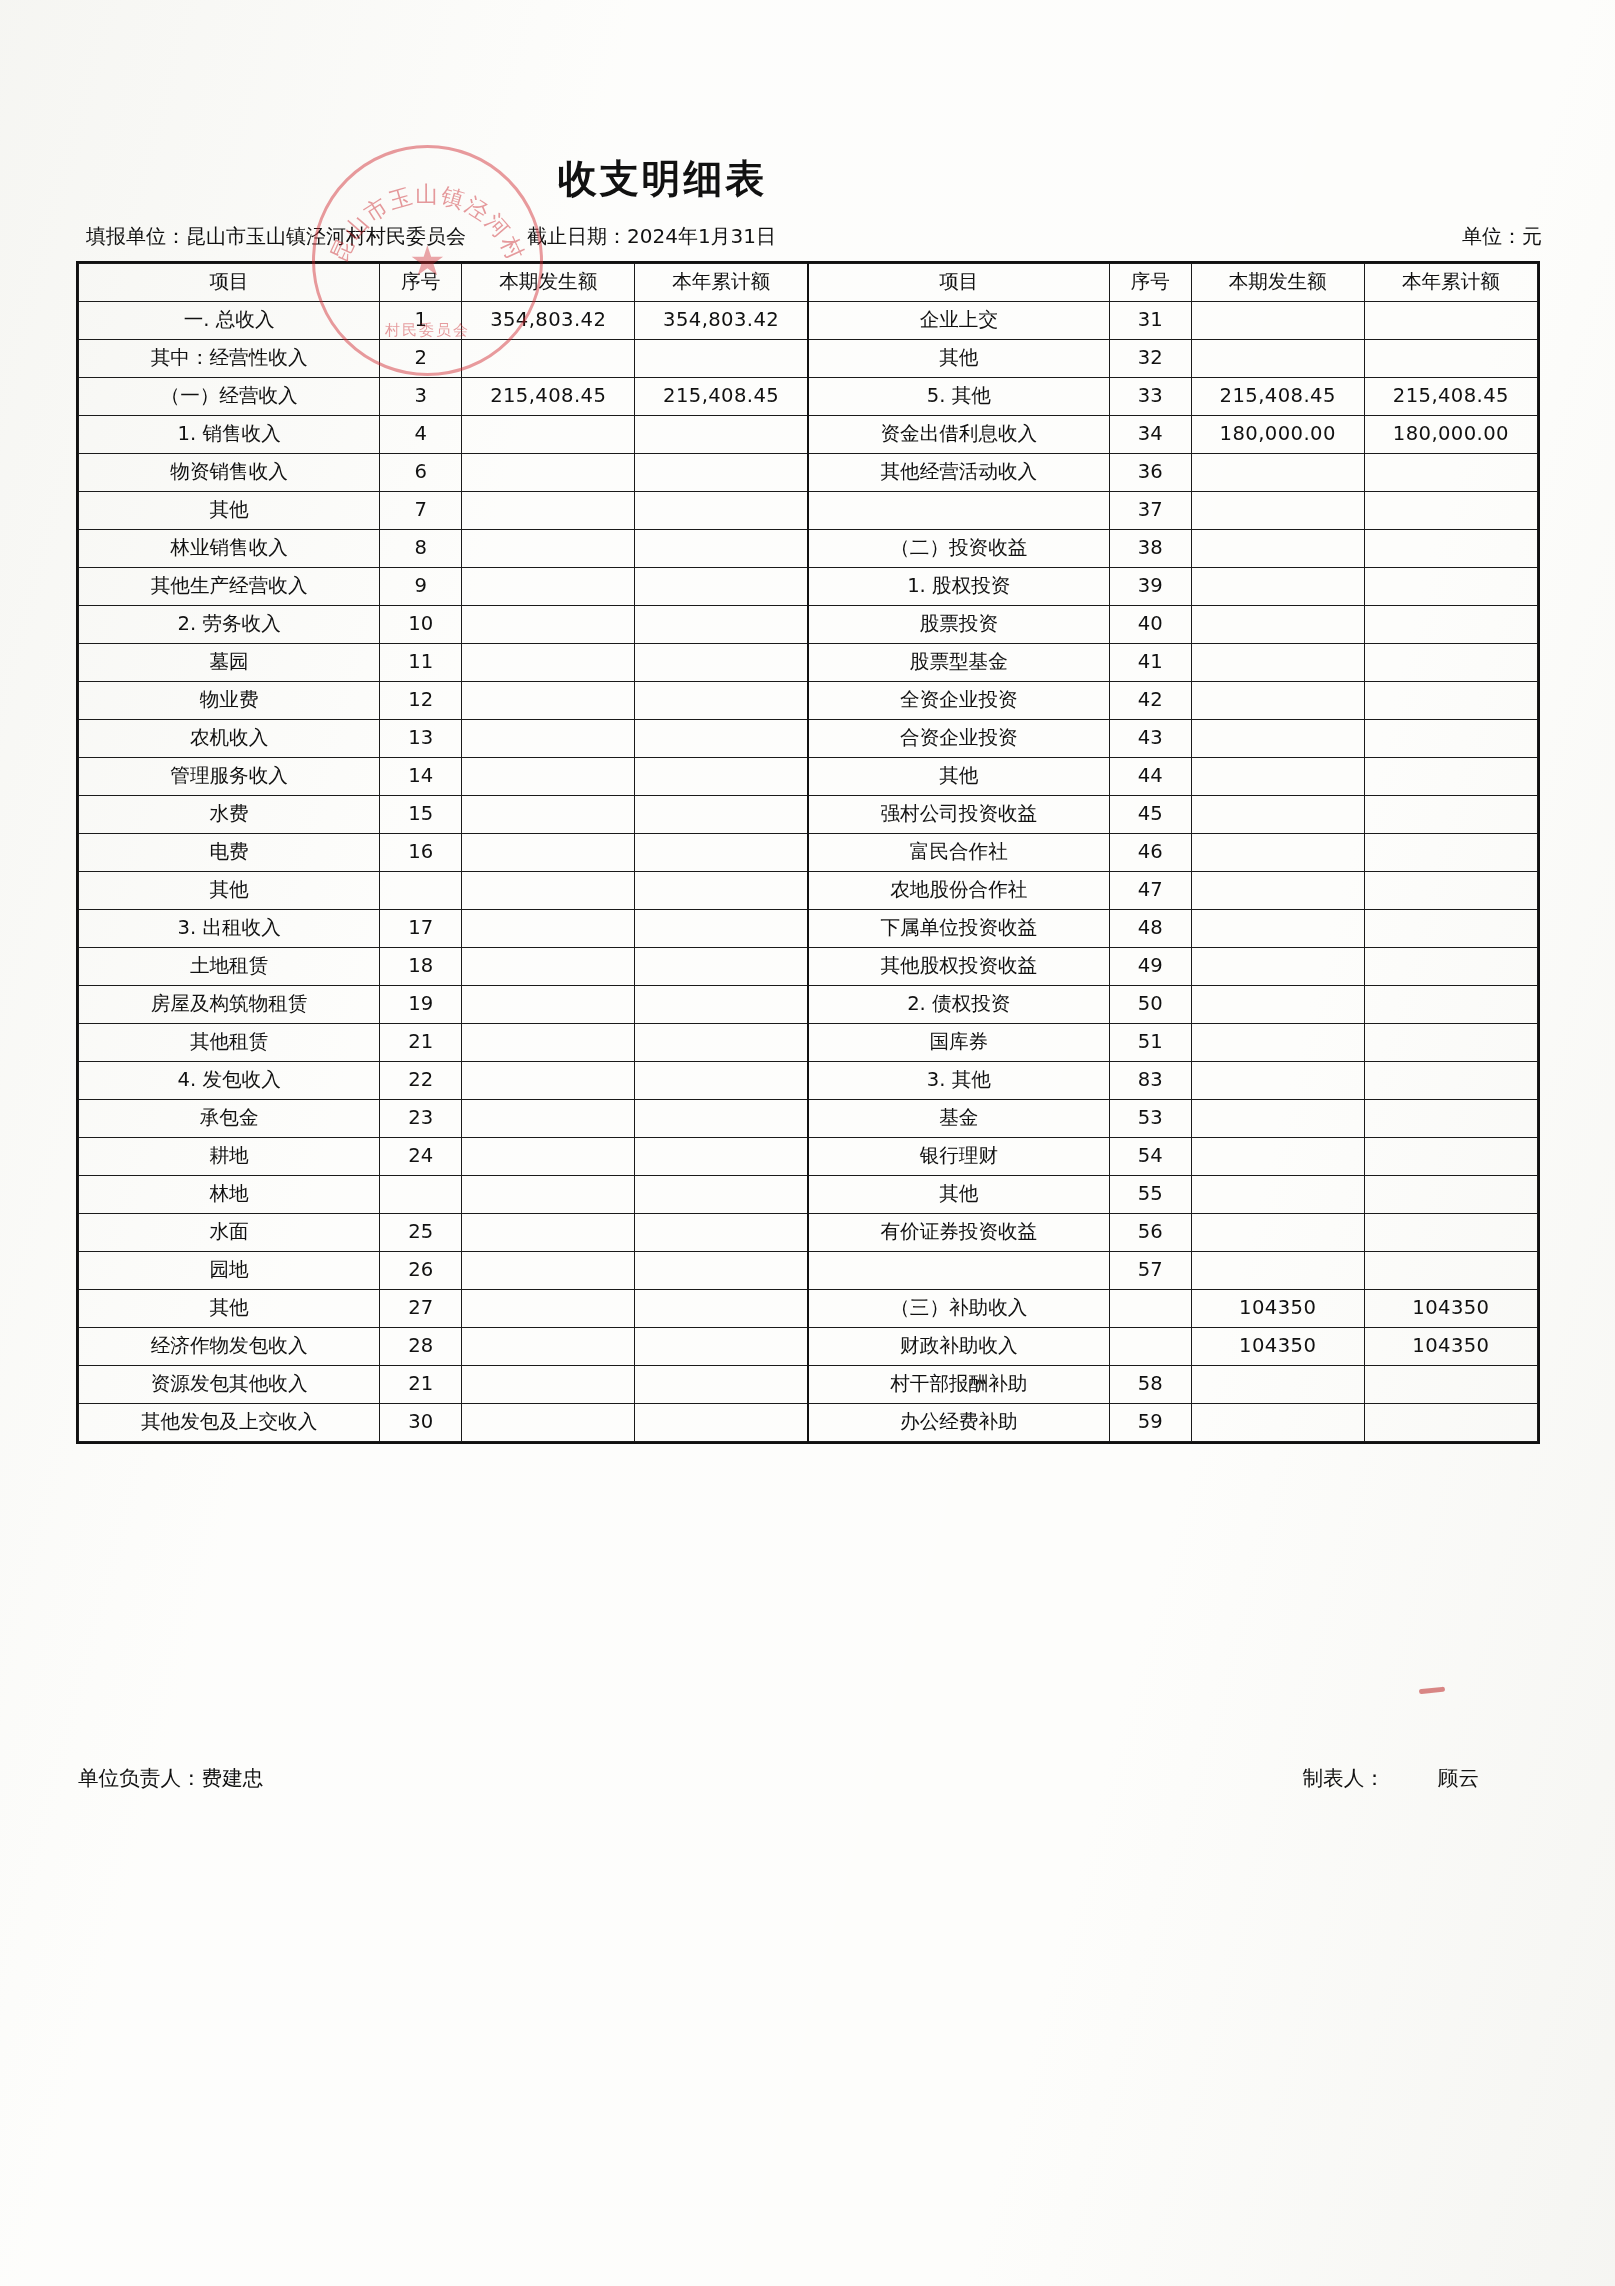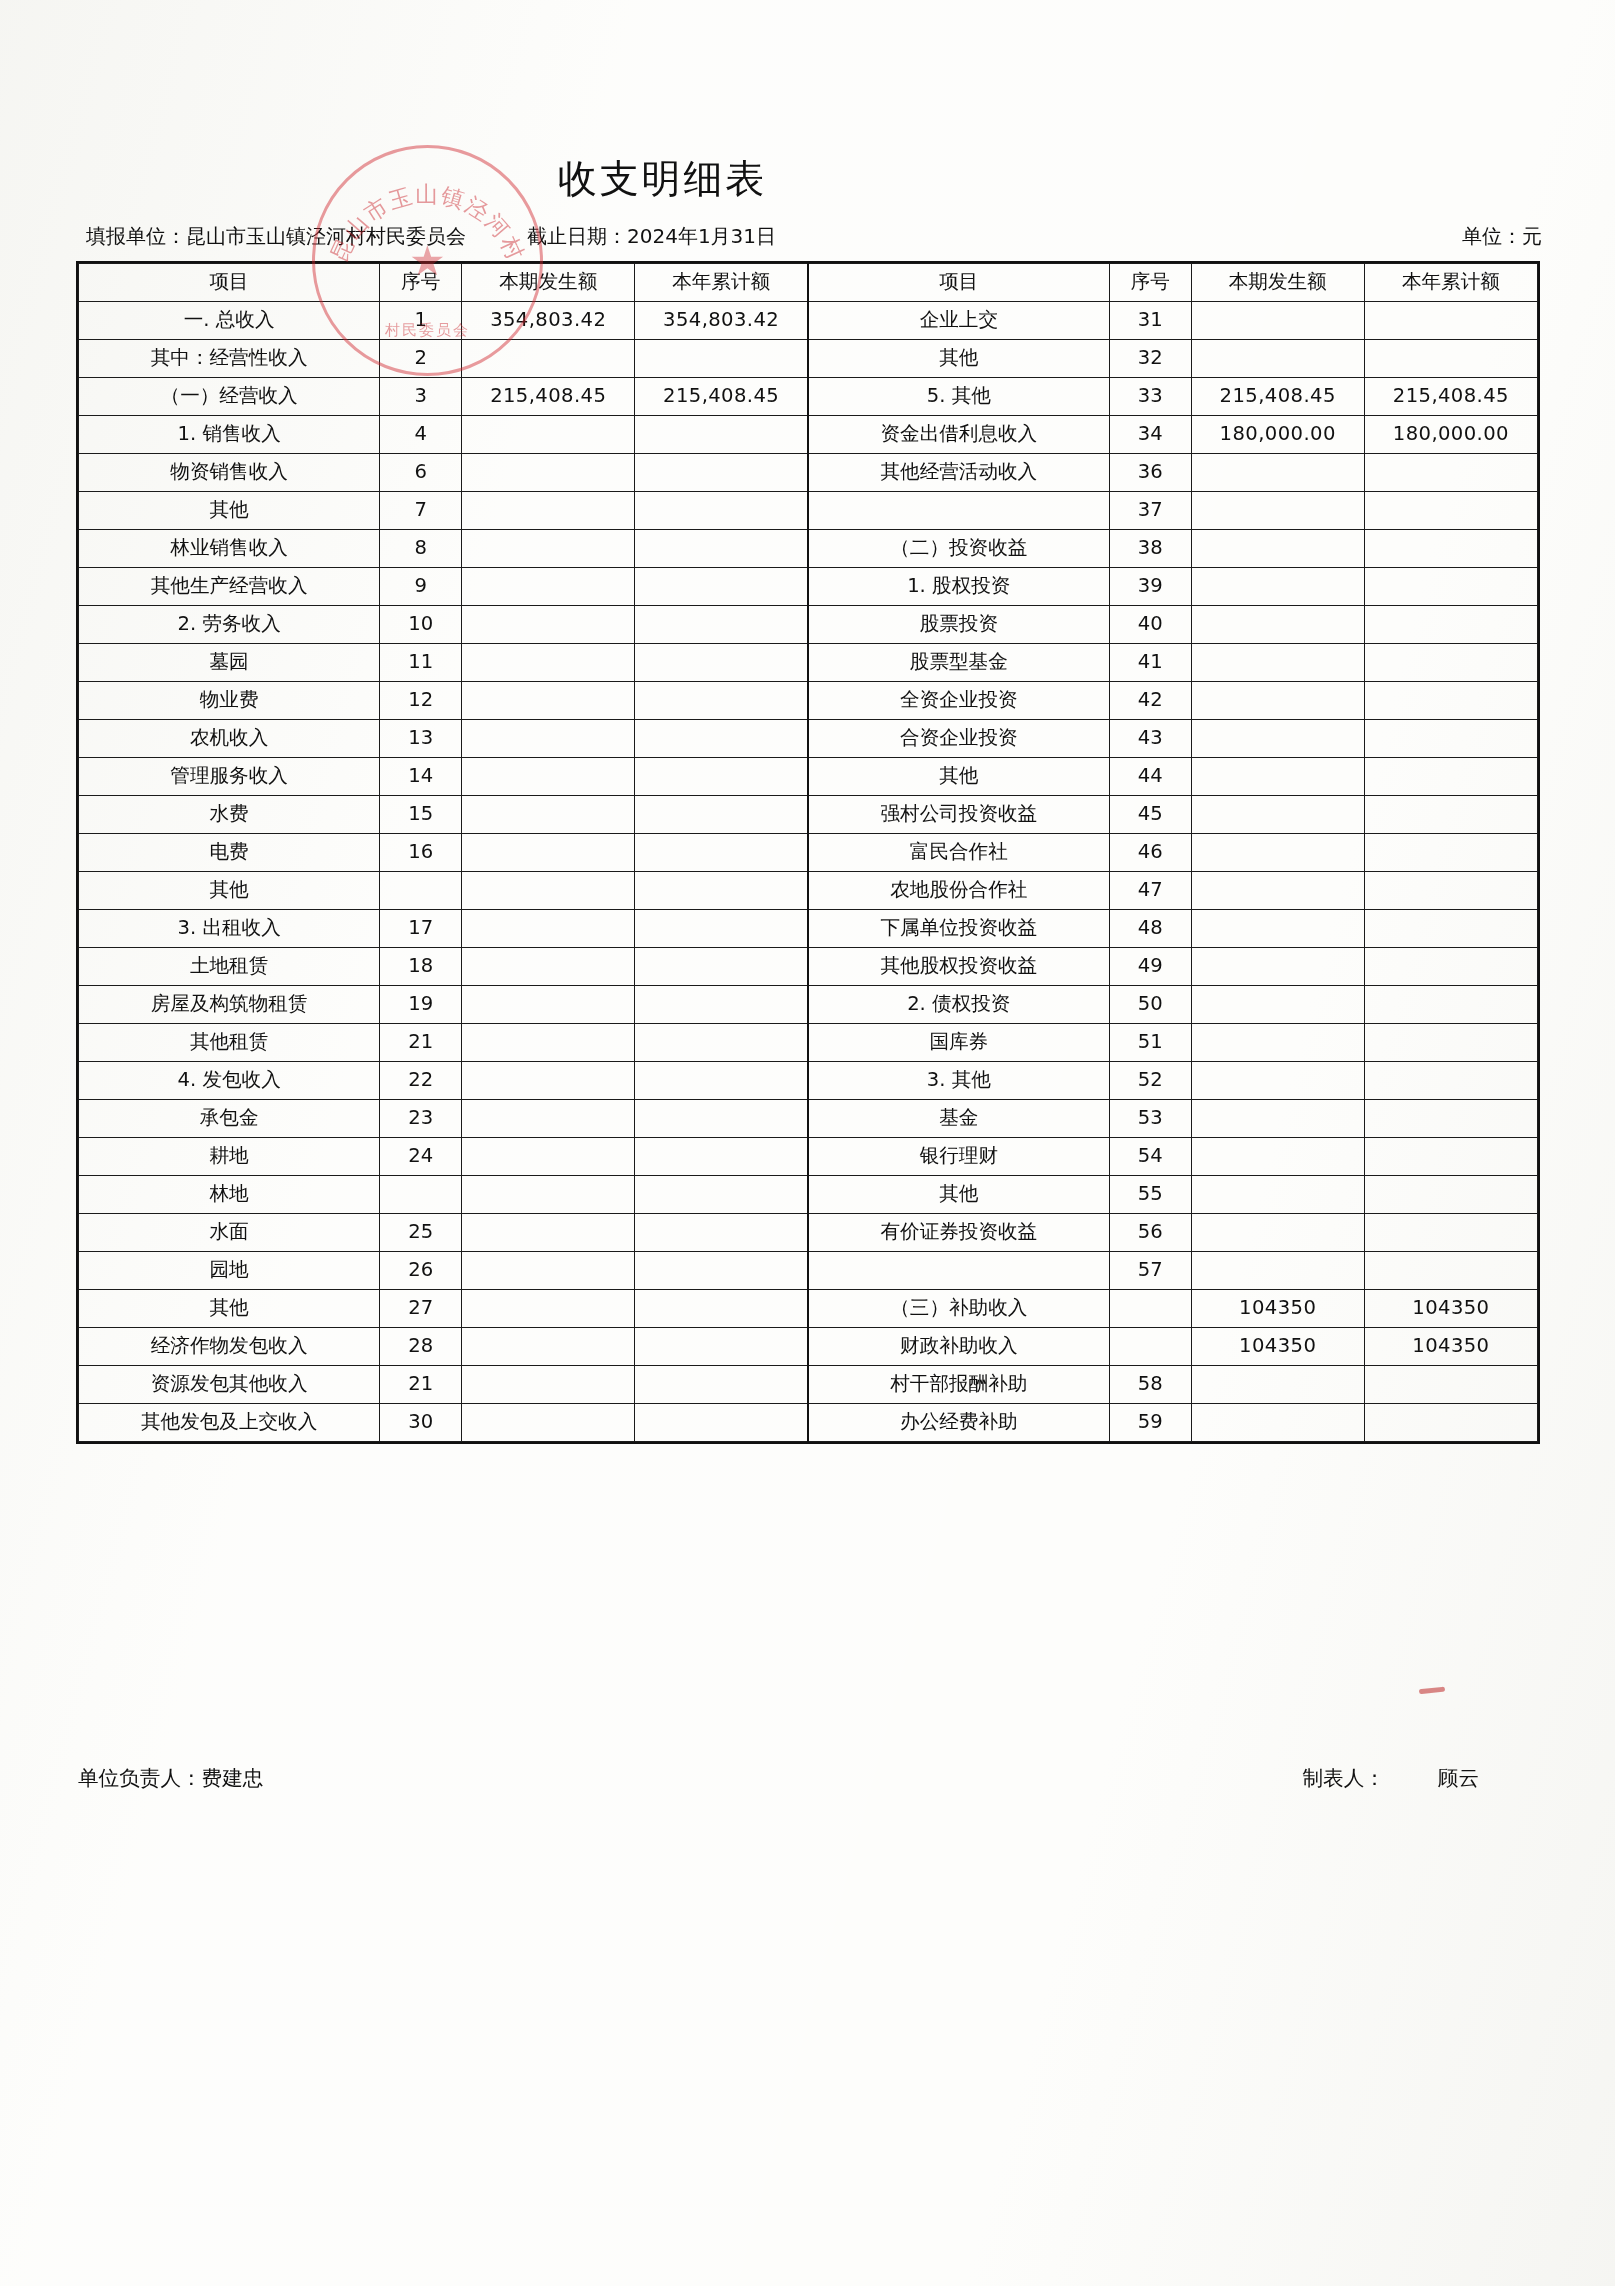--- a/index.html
+++ b/index.html
@@ -30,21 +30,21 @@
     pointer-events: none;
   }
   .title {
     position: absolute;
     left: 0;
     top: 152px;
     width: 1325px;
     text-align: center;
     font-size: 39px;
     letter-spacing: 2.9px;
-    font-weight: 400;
+    font-weight: 700;
   }
   .meta-row {
     position: absolute;
     top: 223px;
     left: 86px;
     width: 1456px;
     font-size: 20px;
     display: flex;
     align-items: baseline;
   }
@@ -402,21 +402,21 @@
           <td class="ctr">51</td>
           <td class="ctr num"></td>
           <td class="ctr num"></td>
         </tr>
         <tr>
           <td class="ind1">4. 发包收入</td>
           <td class="ctr">22</td>
           <td class="ctr num"></td>
           <td class="ctr num thick-right"></td>
           <td class="ctr">3. 其他</td>
-          <td class="ctr">52</td>
+          <td class="ctr">83</td>
           <td class="ctr num"></td>
           <td class="ctr num"></td>
         </tr>
         <tr>
           <td class="ind2">承包金</td>
           <td class="ctr">23</td>
           <td class="ctr num"></td>
           <td class="ctr num thick-right"></td>
           <td class="ctr">基金</td>
           <td class="ctr">53</td>

